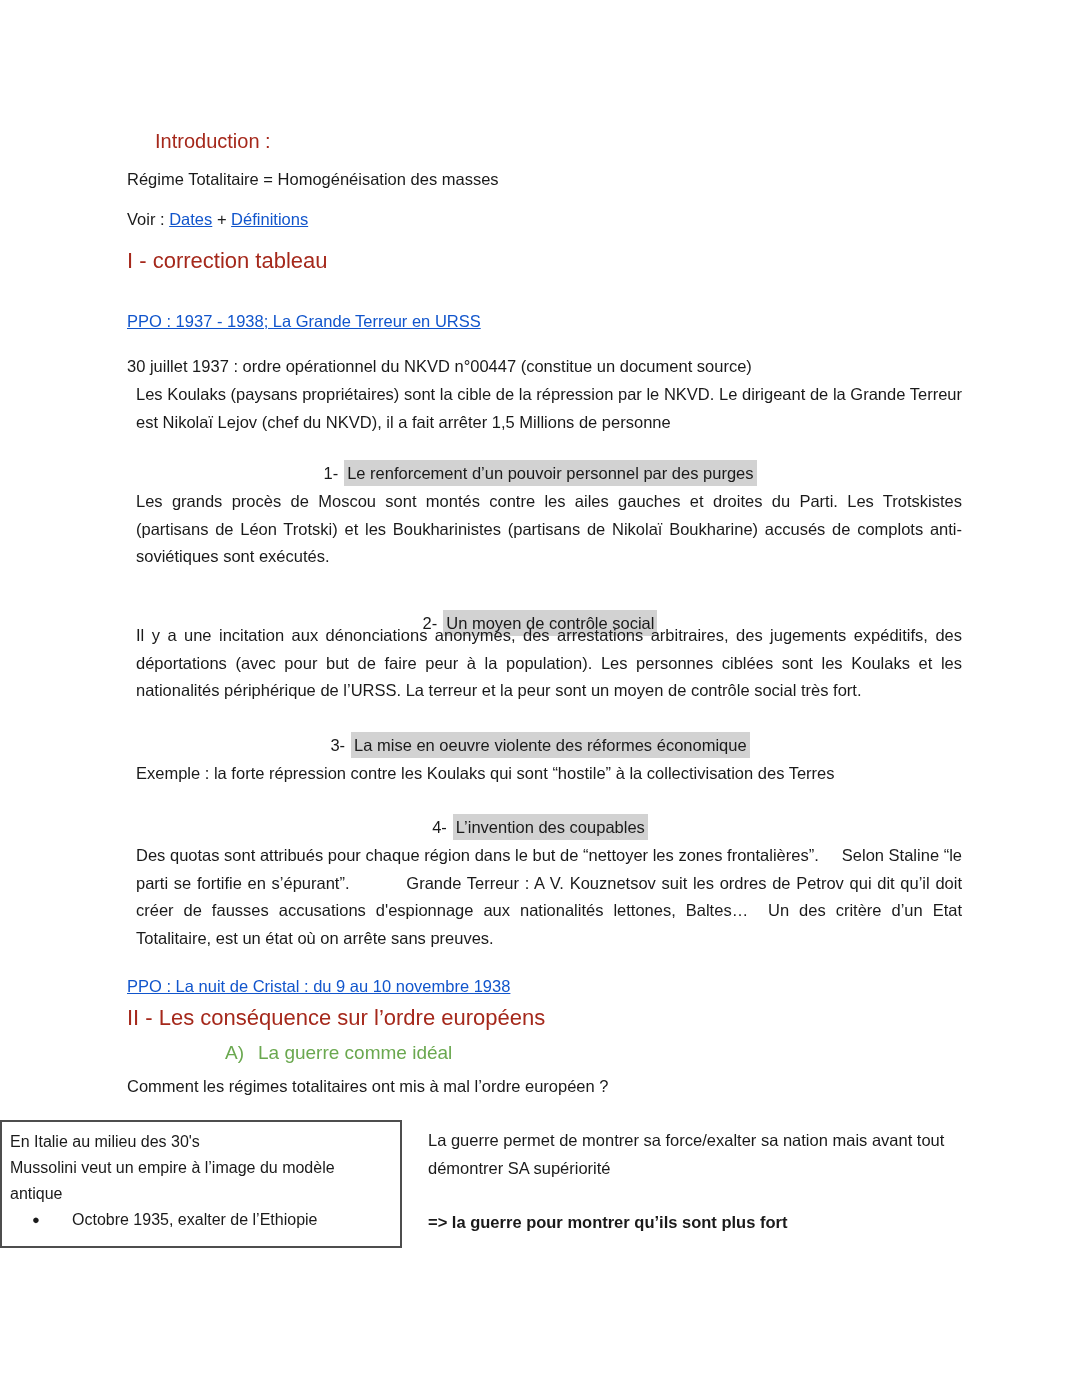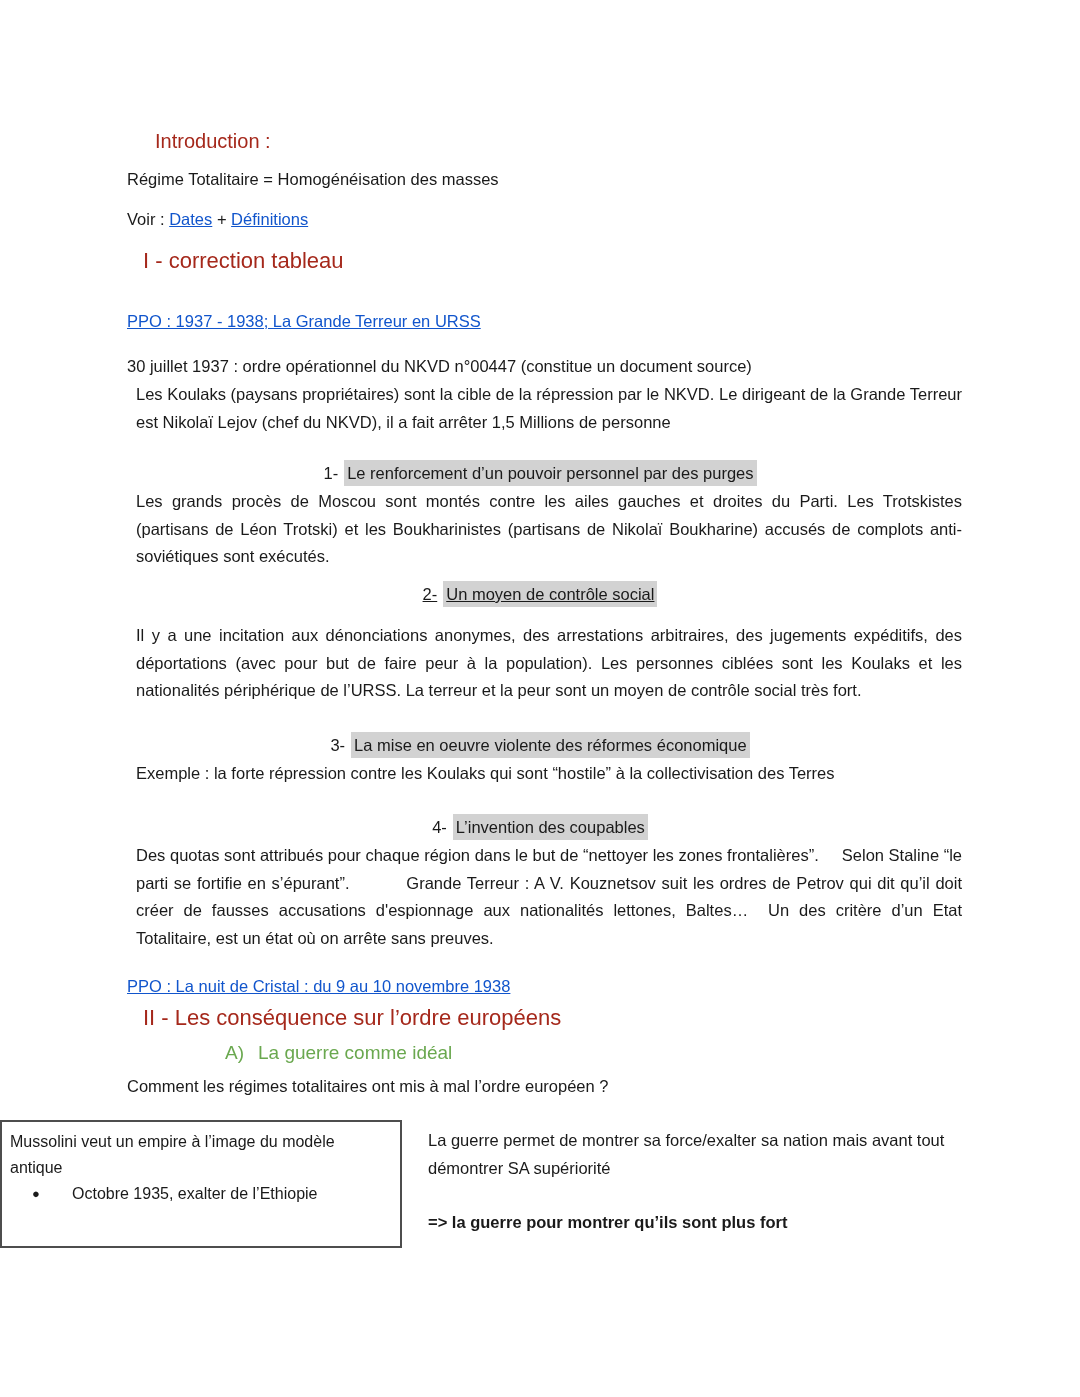--- a/index.html
+++ b/index.html
@@ -12,21 +12,21 @@
     -webkit-font-smoothing:antialiased;
   }
   .abs { position:absolute; }
   .content-left { left:127px; }
   .body-text { font-size:16.5px; line-height:27.5px; }
   .para { left:136px; width:826px; text-align:justify; font-size:16.5px; line-height:27.5px; }
   .pre { white-space:pre-wrap; }
 
   .h-red { color:var(--heading-red, #a5281b); font-weight:400; }
   .h-intro { font-size:20px; top:130px;margin-left:28px; }
-  .h-main { font-size:22px;margin-left:16px; }
+  .h-main { font-size:22px; }
   .h1-pos { top:248px; }
   .h2-pos { top:1005px; }
   .h-green { color:var(--heading-green, #6aa84f); font-weight:400; font-size:19px; top:1042px; left:225px; }
   .h-green .g-label { margin-right:14px; }
 
   a.doc-link, .doc-link {
     color:var(--link-blue, #1155cc);
     text-decoration:underline;
     cursor:pointer;
     font-size:16.5px;
@@ -42,21 +42,21 @@
   .p-question { top:1073px; }
 
   .subhead {
     left:127px; width:826px; text-align:center;
     font-size:16.5px; line-height:26px;
   }
   .subhead .num { margin-right:6px; }
   .subhead .hl { background:var(--highlight-gray, #d2d2d2); padding:4px 3px; }
   .sub1-head { top:460px; }
   .sub1-para { top:488px; }
-  .sub2-head { top:581px;text-decoration:underline; }
+  .sub2-head { top:610px; }
   .sub2-para { top:622px; }
   .sub3-head { top:732px; }
   .sub3-para { top:760px; text-align:left; }
   .sub4-head { top:814px; }
   .sub4-para { top:842px; }
 
   .note-box {
     top:1120px; left:0px; width:402px; min-height:128px;
     border:2px solid #4d4d4d;
     padding:7px 10px 9px 8px;
@@ -105,20 +105,21 @@
 
   <a class="abs content-left doc-link ppo ppo-2">PPO : La nuit de Cristal : du 9 au 10 novembre 1938</a>
 
   <h1 class="abs content-left h-red h-main h2-pos">II - Les conséquence sur l’ordre européens</h1>
 
   <h3 class="abs h-green"><span class="g-label">A)</span><span>La guerre comme idéal</span></h3>
 
   <p class="abs content-left body-text p-question">Comment les régimes totalitaires ont mis à mal l’ordre européen ?</p>
 
   <div class="abs note-box">
+    <div>En Italie au milieu des 30's</div>
     <div>Mussolini veut un empire à l’image du modèle antique</div>
     <div class="bullet-row">
       <span class="bullet-glyph">●</span>
       <span>Octobre 1935, exalter de l’Ethiopie</span>
     </div>
   </div>
 
   <p class="abs right-para">La guerre permet de montrer sa force/exalter sa nation mais avant tout démontrer SA supériorité</p>
 
   <p class="abs right-concl">=&gt; la guerre pour montrer qu’ils sont plus fort</p>

